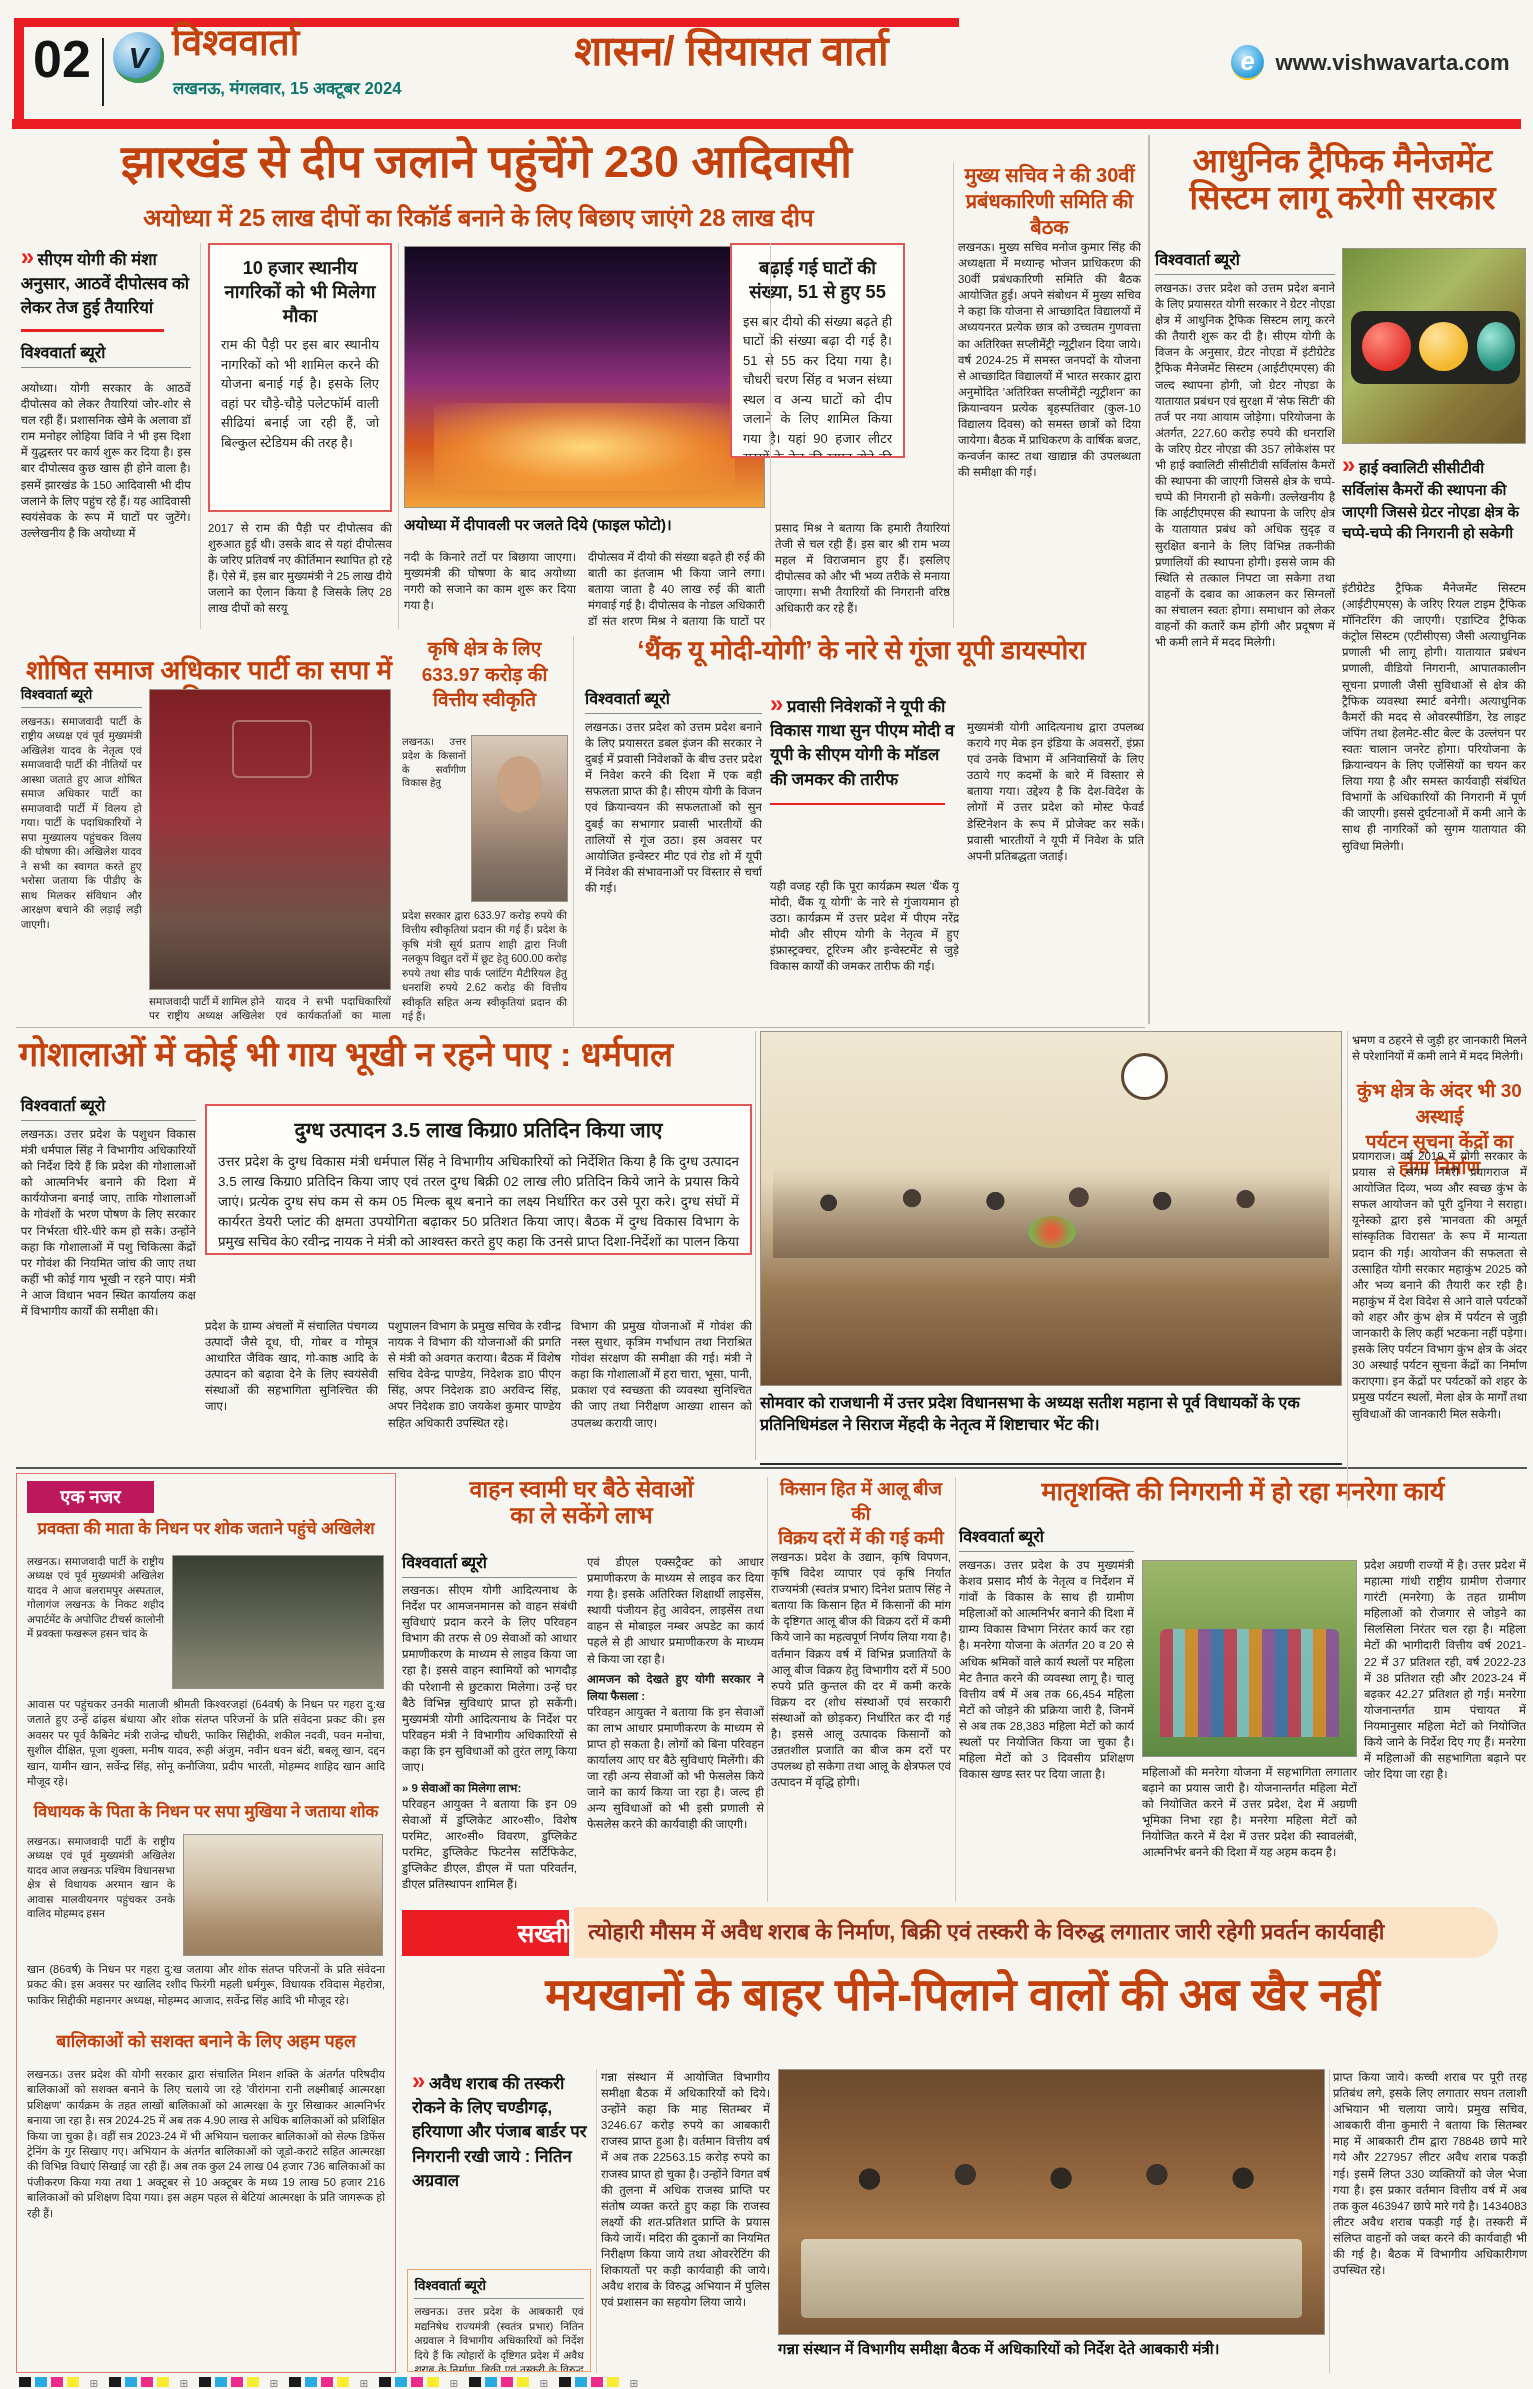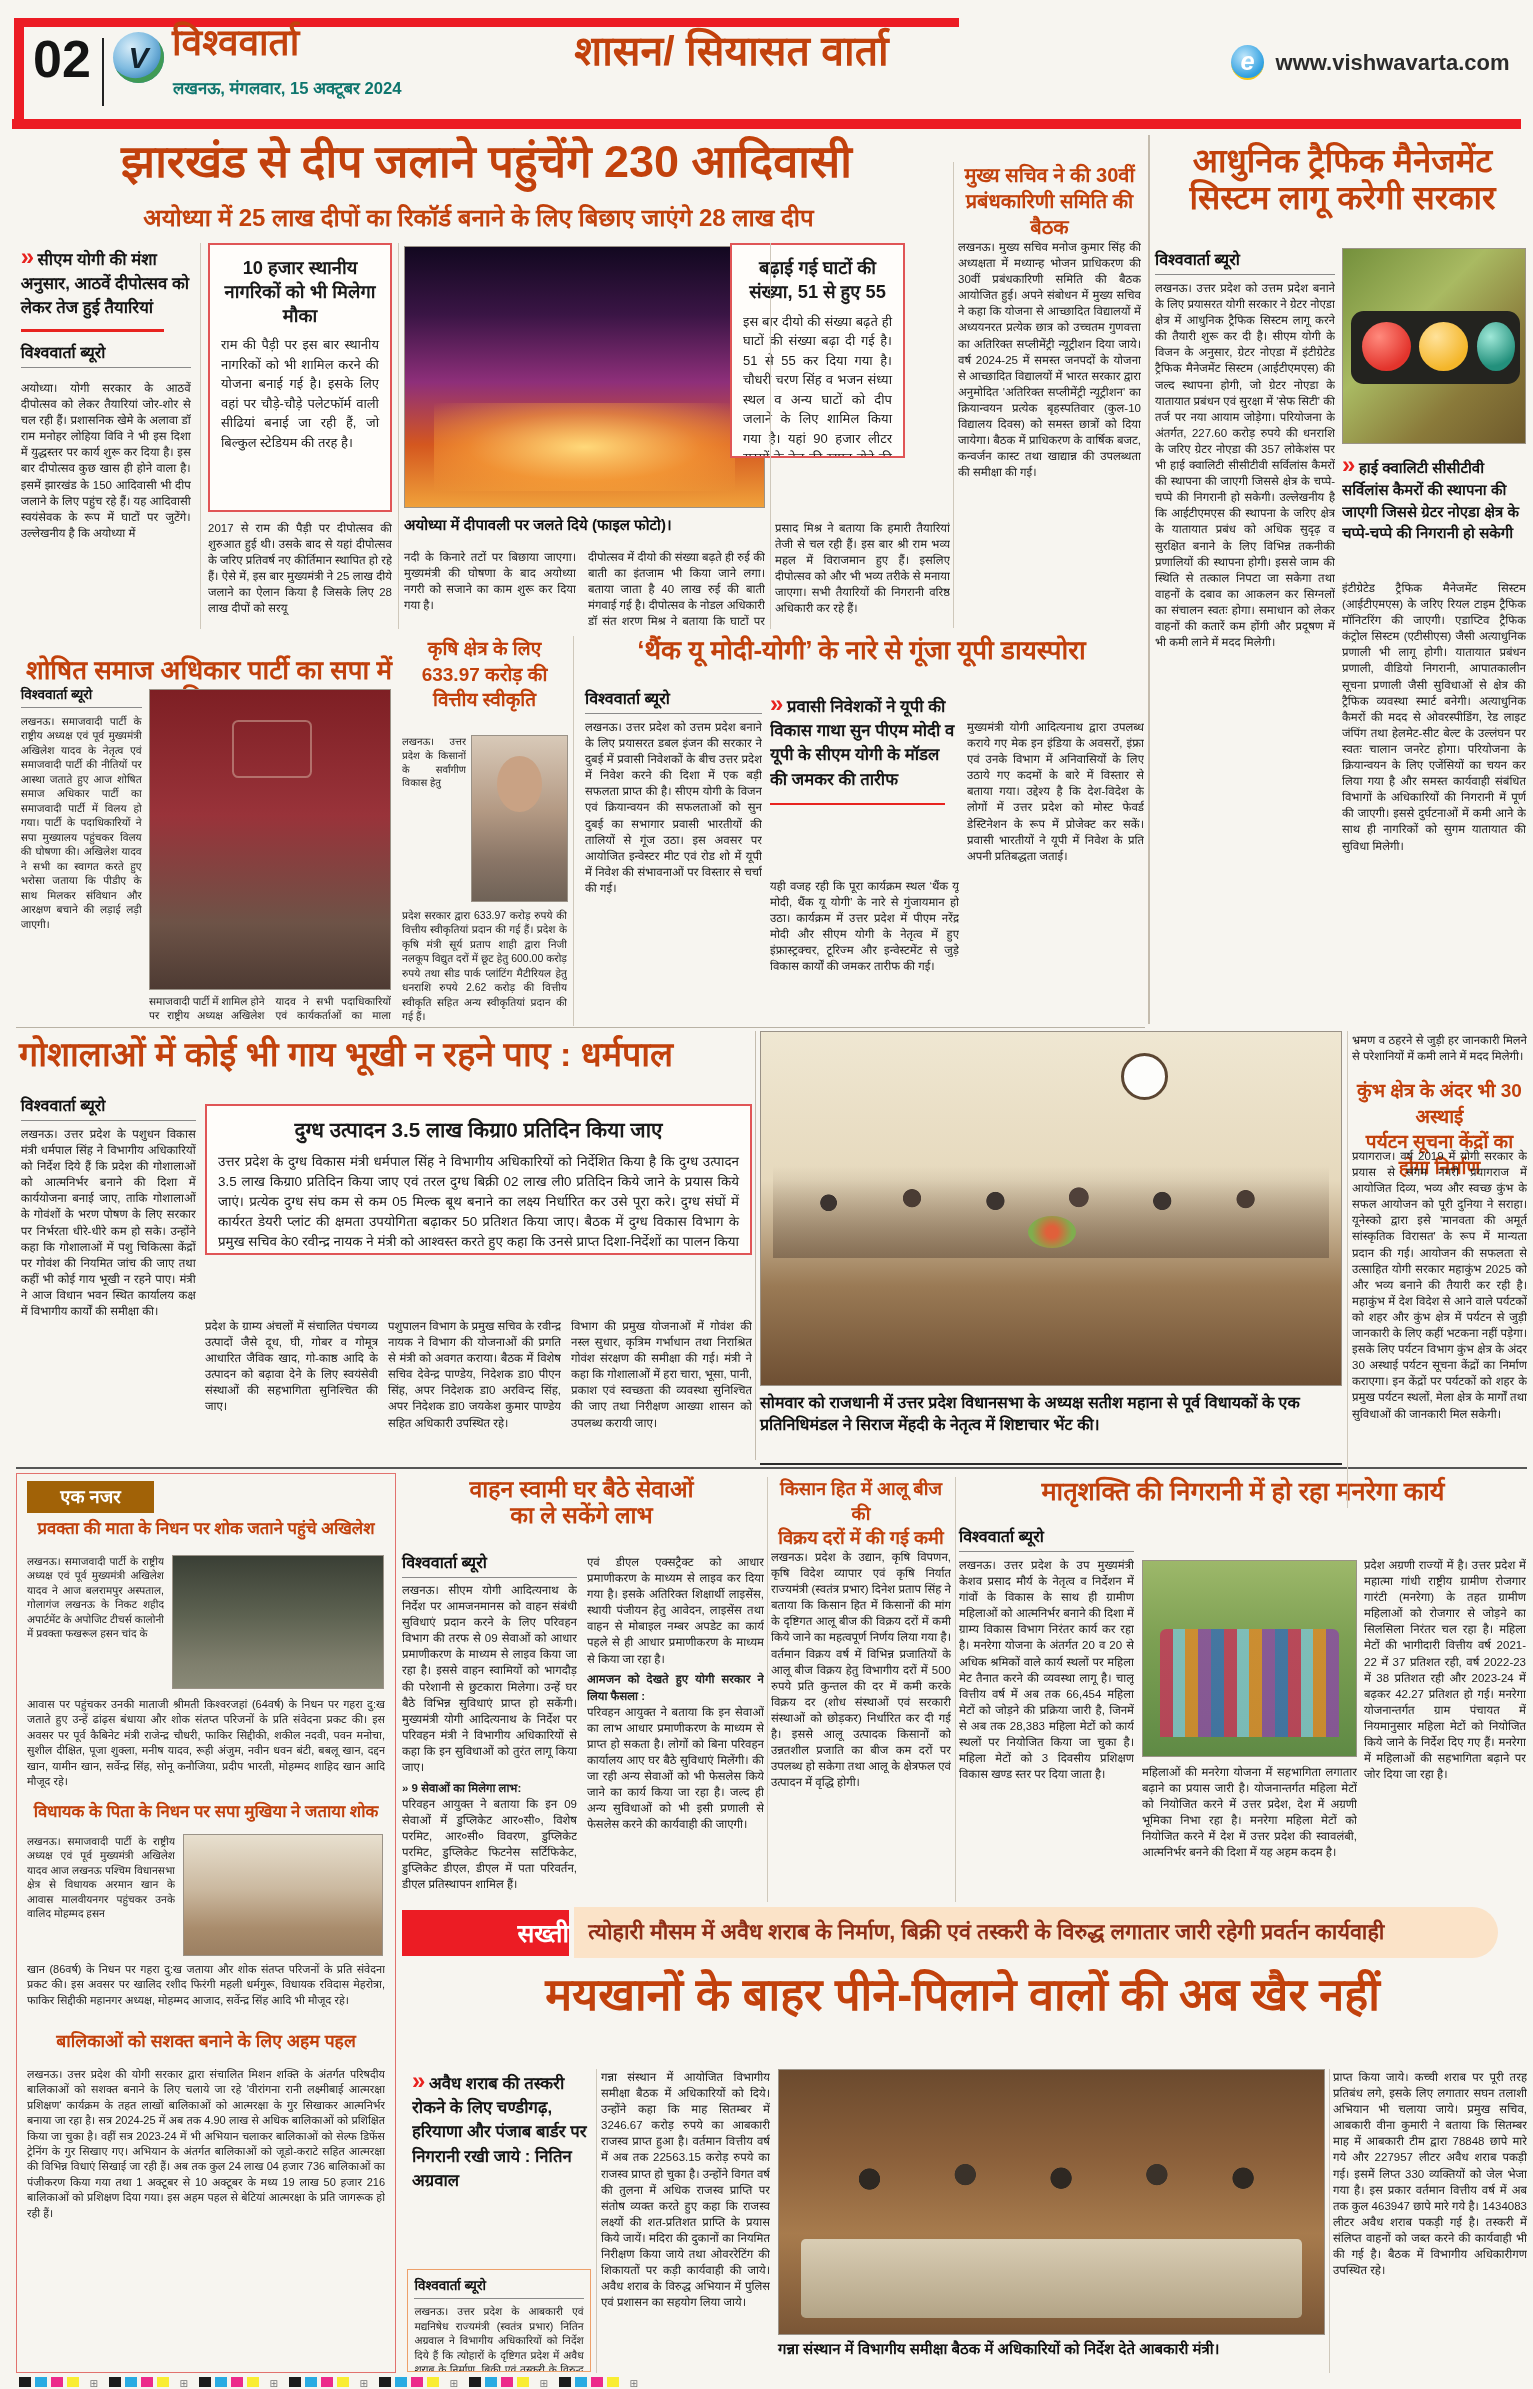--- a/index.html
+++ b/index.html
@@ -155,21 +155,21 @@
 <div class="abs cap" style="left:760px;top:1392px;width:582px;height:65px;font-size:16px;border-bottom:2.4px solid #2b2b2b;padding-bottom:6.4px;">सोमवार को राजधानी में उत्तर प्रदेश विधानसभा के अध्यक्ष सतीश महाना से पूर्व विधायकों के एक प्रतिनिधिमंडल ने सिराज मेंहदी के नेतृत्व में शिष्टाचार भेंट की।</div>
 
 <div class="abs body-txt" style="left:1352px;top:1032px;width:175px;height:41px;">भ्रमण व ठहरने से जुड़ी हर जानकारी मिलने से परेशानियों में कमी लाने में मदद मिलेगी।</div>
 <div class="abs hl center pre" style="left:1352px;top:1078px;width:175px;height:64px;font-size:19px;line-height:1.35;">कुंभ क्षेत्र के अंदर भी 30 अस्थाई
 पर्यटन सूचना केंद्रों का होगा निर्माण</div>
 <div class="abs body-txt" style="left:1352px;top:1148px;width:175px;height:359px;">प्रयागराज। वर्ष 2019 में योगी सरकार के प्रयास से संगम नगरी प्रयागराज में आयोजित दिव्य, भव्य और स्वच्छ कुंभ के सफल आयोजन को पूरी दुनिया ने सराहा। यूनेस्को द्वारा इसे 'मानवता की अमूर्त सांस्कृतिक विरासत' के रूप में मान्यता प्रदान की गई। आयोजन की सफलता से उत्साहित योगी सरकार महाकुंभ 2025 को और भव्य बनाने की तैयारी कर रही है। महाकुंभ में देश विदेश से आने वाले पर्यटकों को शहर और कुंभ क्षेत्र में पर्यटन से जुड़ी जानकारी के लिए कहीं भटकना नहीं पड़ेगा। इसके लिए पर्यटन विभाग कुंभ क्षेत्र के अंदर 30 अस्थाई पर्यटन सूचना केंद्रों का निर्माण कराएगा। इन केंद्रों पर पर्यटकों को शहर के प्रमुख पर्यटन स्थलों, मेला क्षेत्र के मार्गों तथा सुविधाओं की जानकारी मिल सकेगी।</div>
 
 <div class="hrule" style="left:16px;top:1467px;width:1511px;height:1.6px;background:#565656;"></div>
 
 <div class="abs" style="left:16px;top:1473px;width:380px;height:900px;border:1.6px solid #e2726e;box-sizing:border-box;"></div>
-<div class="abs center" style="left:27px;top:1481px;width:127px;height:32px;background:#a16207;color:#fff;font-size:18.3px;font-weight:700;line-height:32px;">एक नजर</div>
+<div class="abs center" style="left:27px;top:1481px;width:127px;height:32px;background:#be185d;color:#fff;font-size:18.3px;font-weight:700;line-height:32px;">एक नजर</div>
 <div class="abs hl center" style="left:27px;top:1520px;width:358px;height:27px;font-size:16.7px;">प्रवक्ता की माता के निधन पर शोक जताने पहुंचे अखिलेश</div>
 <div class="abs body-sm" style="left:27px;top:1554px;width:137px;height:140px;">लखनऊ। समाजवादी पार्टी के राष्ट्रीय अध्यक्ष एवं पूर्व मुख्यमंत्री अखिलेश यादव ने आज बलरामपुर अस्पताल, गोलागंज लखनऊ के निकट शहीद अपार्टमेंट के अपोजिट टीचर्स कालोनी में प्रवक्ता फखरूल हसन चांद के</div>
 <div class="abs photo" style="left:172px;top:1555px;width:212px;height:134px;background:linear-gradient(180deg,#3a3f35 0%,#5d6251 45%,#7e7e6c 80%,#8a8a78 100%);"></div>
 <div class="abs body-txt" style="left:27px;top:1697px;width:358px;height:102px;font-size:11px;">आवास पर पहुंचकर उनकी माताजी श्रीमती किश्वरजहां (64वर्ष) के निधन पर गहरा दु:ख जताते हुए उन्हें ढांढ़स बंधाया और शोक संतप्त परिजनों के प्रति संवेदना प्रकट की। इस अवसर पर पूर्व कैबिनेट मंत्री राजेन्द्र चौधरी, फाकिर सिद्दीकी, शकील नदवी, पवन मनोचा, सुशील दीक्षित, पूजा शुक्ला, मनीष यादव, रूही अंजुम, नवीन धवन बंटी, बबलू खान, दद्दन खान, यामीन खान, सर्वेन्द्र सिंह, सोनू कनौजिया, प्रदीप भारती, मोहम्मद शाहिद खान आदि मौजूद रहे।</div>
 <div class="abs hl center" style="left:27px;top:1803px;width:358px;height:27px;font-size:16.7px;">विधायक के पिता के निधन पर सपा मुखिया ने जताया शोक</div>
 <div class="abs body-sm" style="left:27px;top:1834px;width:148px;height:126px;">लखनऊ। समाजवादी पार्टी के राष्ट्रीय अध्यक्ष एवं पूर्व मुख्यमंत्री अखिलेश यादव आज लखनऊ पश्चिम विधानसभा क्षेत्र से विधायक अरमान खान के आवास मालवीयनगर पहुंचकर उनके वालिद मोहम्मद हसन</div>
 <div class="abs photo" style="left:183px;top:1834px;width:200px;height:122px;background:linear-gradient(180deg,#e8e0cf 0%,#cbb9a0 45%,#a98c6c 78%,#9b7f62 100%);"></div>
 <div class="abs body-txt" style="left:27px;top:1962px;width:358px;height:67px;font-size:11px;">खान (86वर्ष) के निधन पर गहरा दु:ख जताया और शोक संतप्त परिजनों के प्रति संवेदना प्रकट की। इस अवसर पर खालिद रशीद फिरंगी महली धर्मगुरू, विधायक रविदास मेहरोत्रा, फाकिर सिद्दीकी महानगर अध्यक्ष, मोहम्मद आजाद, सर्वेन्द्र सिंह आदि भी मौजूद रहे।</div>
 <div class="abs hl center" style="left:27px;top:2032px;width:358px;height:29px;font-size:17.5px;">बालिकाओं को सशक्त बनाने के लिए अहम पहल</div>
 <div class="abs body-txt" style="left:27px;top:2067px;width:358px;height:299px;font-size:11px;">लखनऊ। उत्तर प्रदेश की योगी सरकार द्वारा संचालित मिशन शक्ति के अंतर्गत परिषदीय बालिकाओं को सशक्त बनाने के लिए चलाये जा रहे 'वीरांगना रानी लक्ष्मीबाई आत्मरक्षा प्रशिक्षण' कार्यक्रम के तहत लाखों बालिकाओं को आत्मरक्षा के गुर सिखाकर आत्मनिर्भर बनाया जा रहा है। सत्र 2024-25 में अब तक 4.90 लाख से अधिक बालिकाओं को प्रशिक्षित किया जा चुका है। वहीं सत्र 2023-24 में भी अभियान चलाकर बालिकाओं को सेल्फ डिफेंस ट्रेनिंग के गुर सिखाए गए। अभियान के अंतर्गत बालिकाओं को जूडो-कराटे सहित आत्मरक्षा की विभिन्न विधाएं सिखाई जा रही हैं। अब तक कुल 24 लाख 04 हजार 736 बालिकाओं का पंजीकरण किया गया तथा 1 अक्टूबर से 10 अक्टूबर के मध्य 19 लाख 50 हजार 216 बालिकाओं को प्रशिक्षण दिया गया। इस अहम पहल से बेटियां आत्मरक्षा के प्रति जागरूक हो रही हैं।</div>

